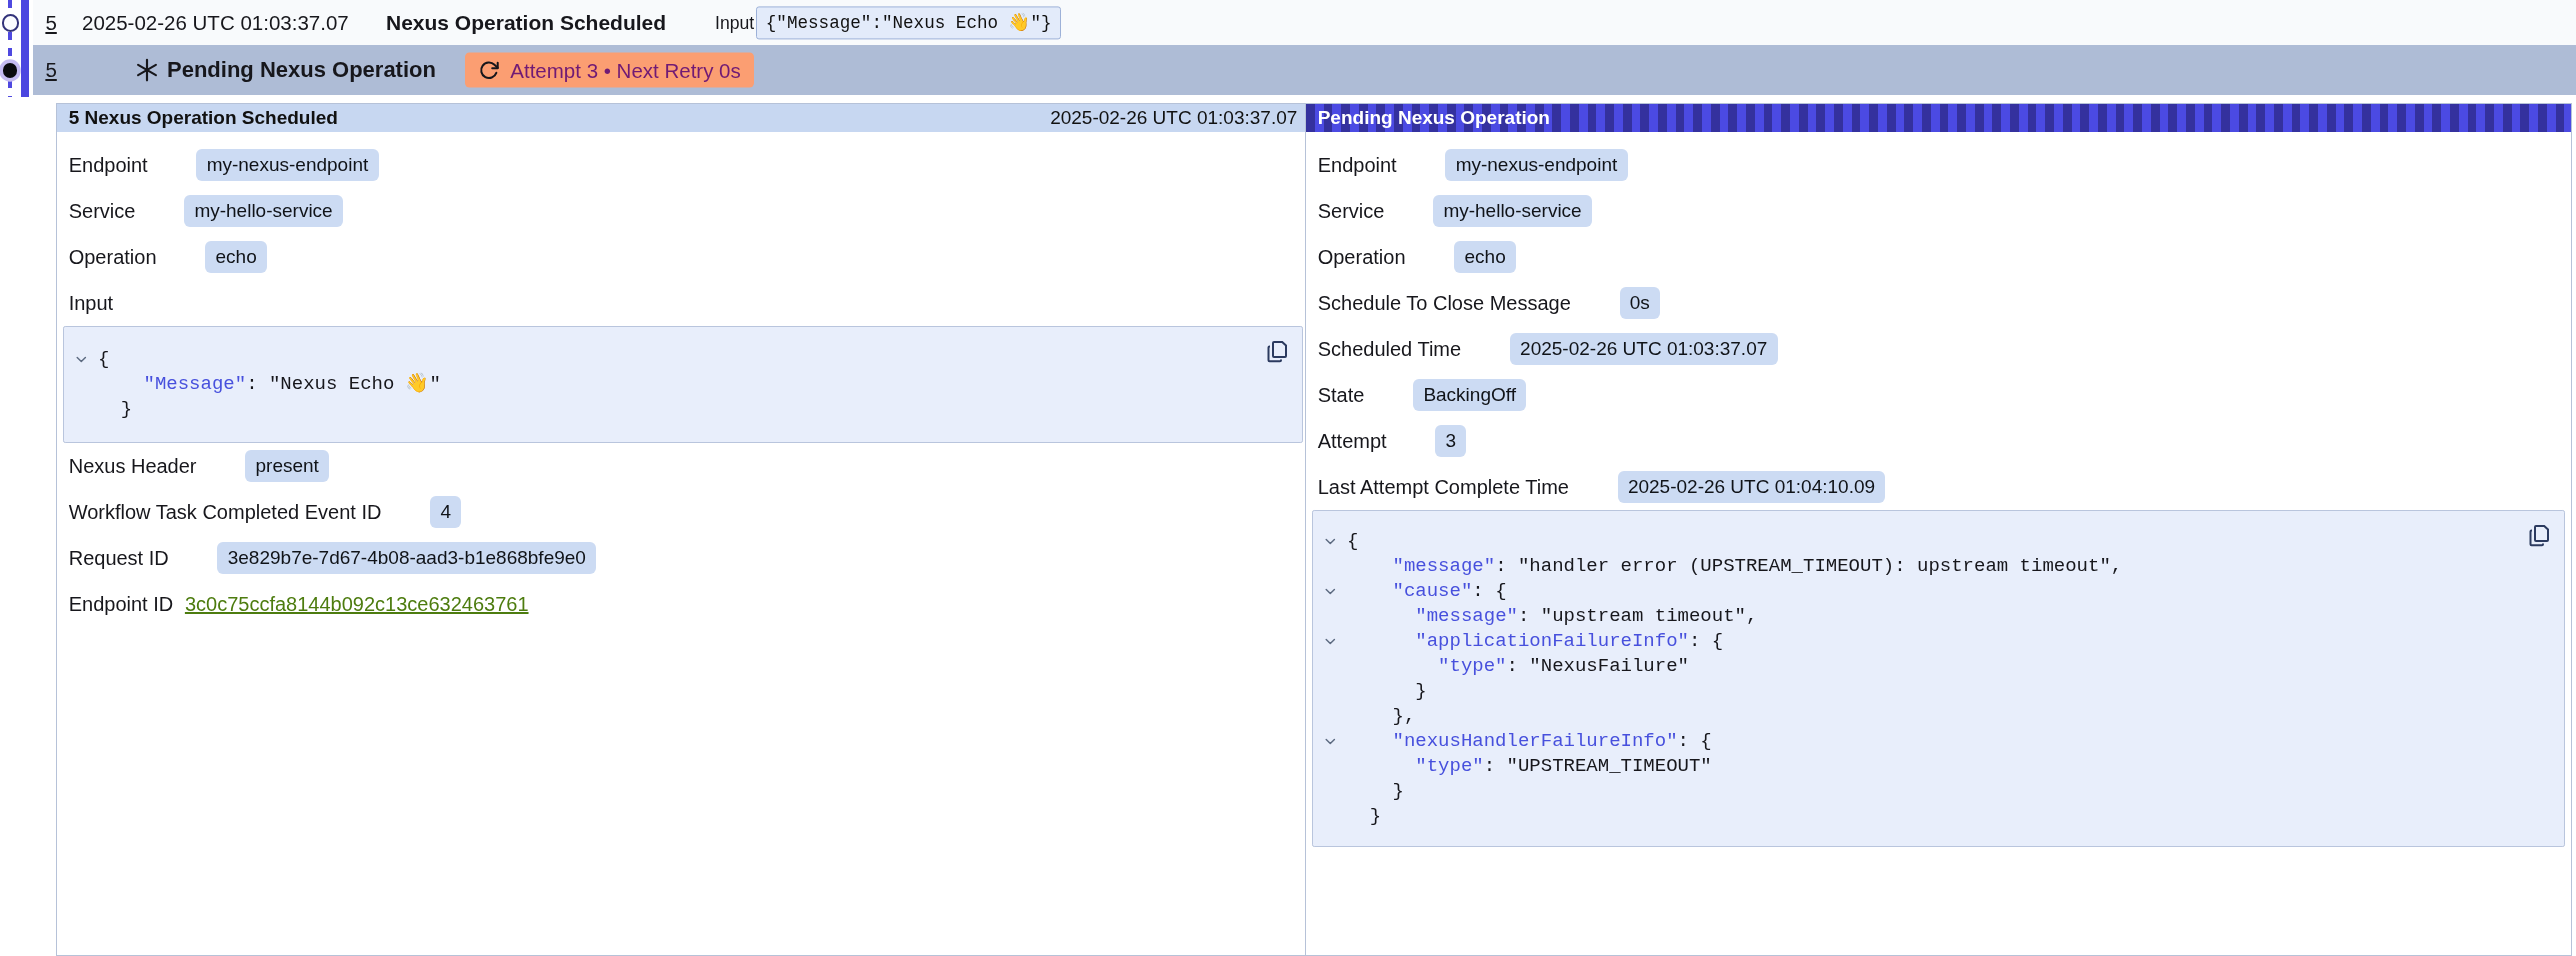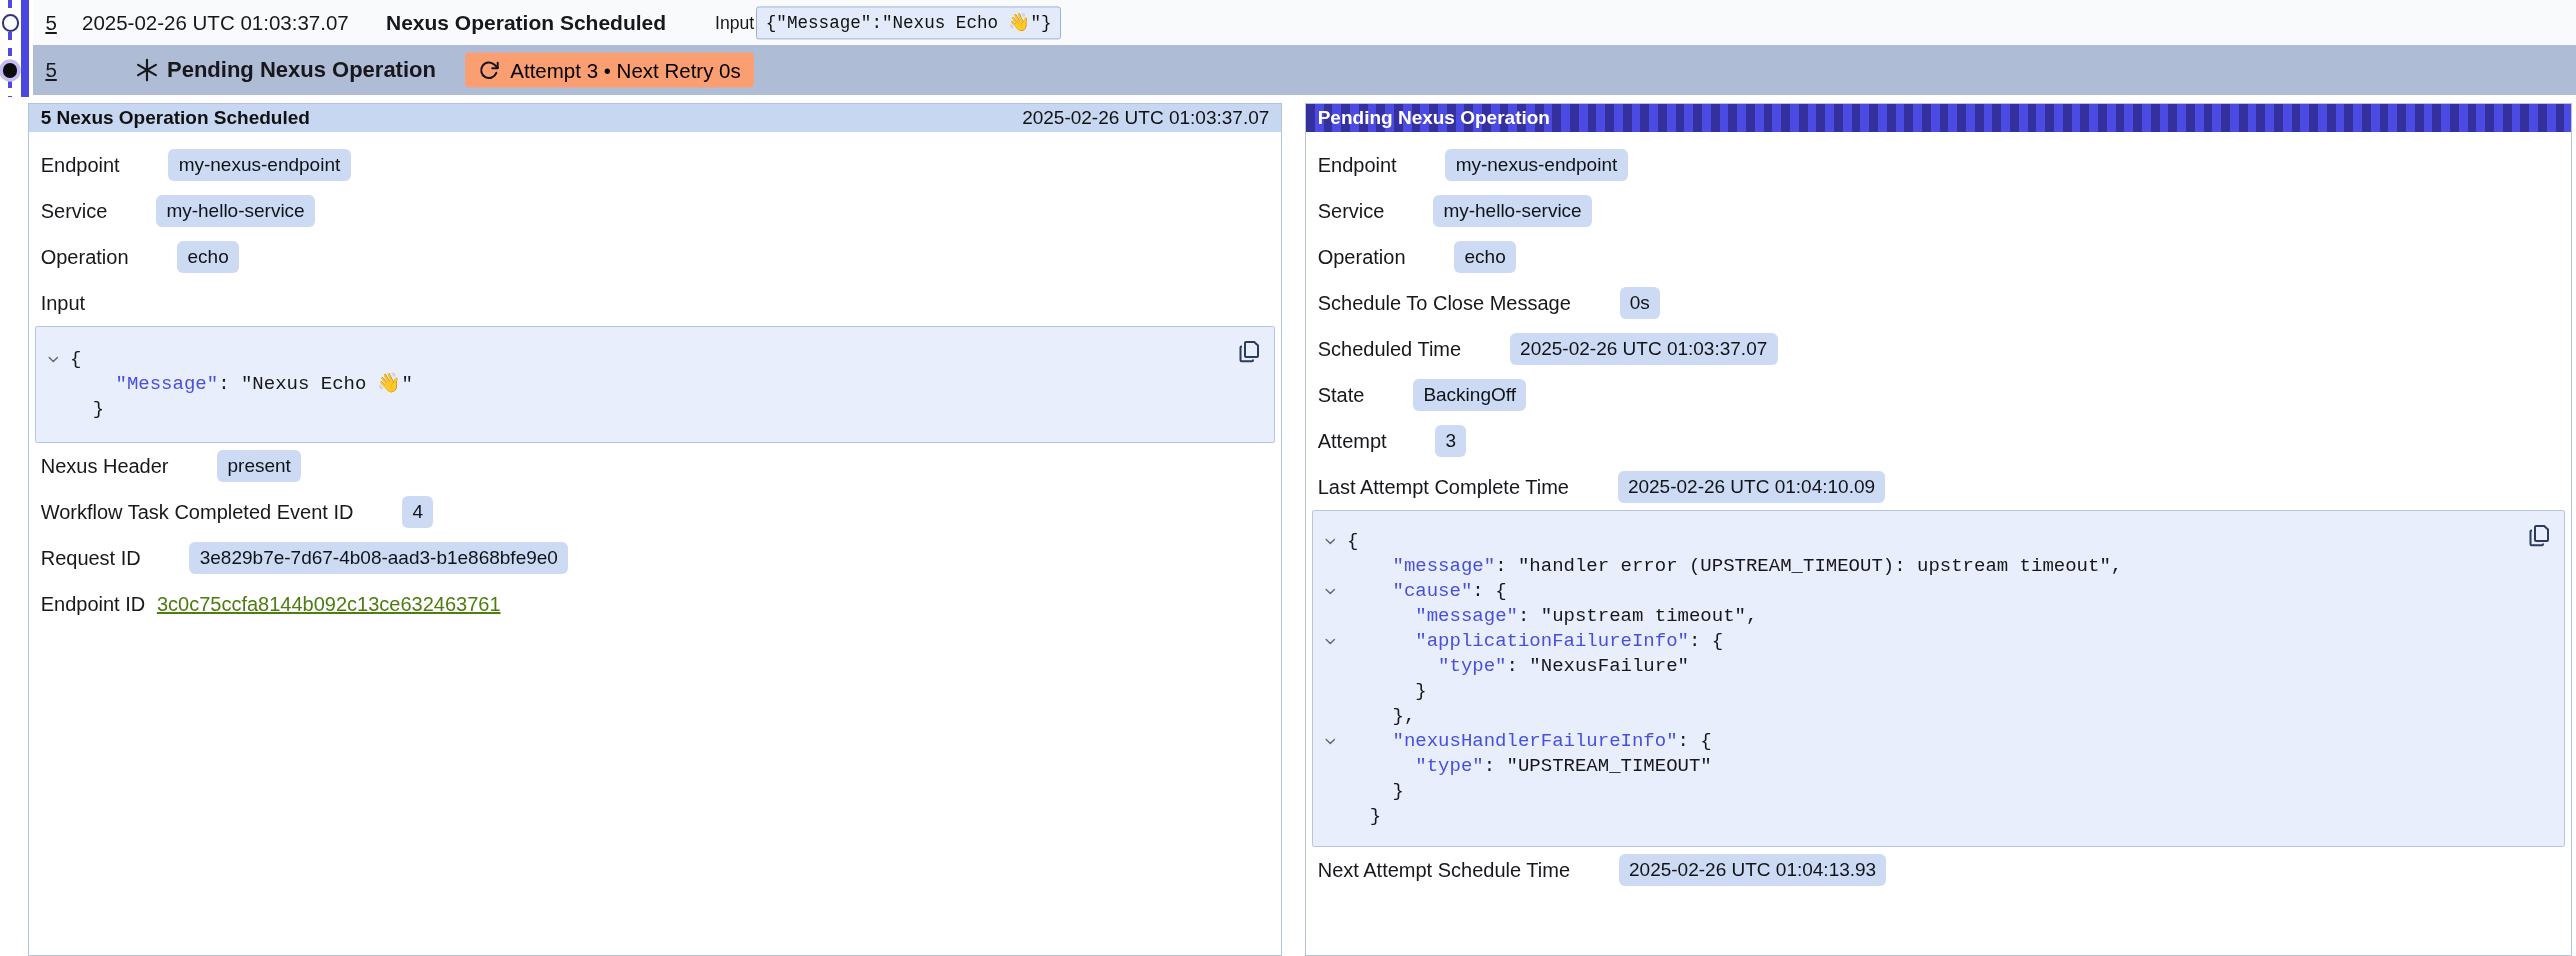--- a/index.html
+++ b/index.html
@@ -25,24 +25,24 @@
   .r1-id{left:12.4px;}
   .r1-ts{left:49px;font-size:20.5px;}
   .r1-name{left:353px;font-size:21px;font-weight:700;}
   .r1-inlabel{left:682px;font-size:17.6px;}
   .r1-chip{left:723px;background:#e3ebfa;border:1.5px solid #9db1d8;border-radius:2.9px;
     font-family:"Liberation Mono", monospace;font-size:17.6px;padding:5.1px 8.8px;color:#111;}
   .r2-id{left:12.4px;}
   .r2-icon{left:101px;width:26px;height:26px;}
   .r2-name{left:134px;font-size:22px;font-weight:700;}
   .r2-chip{left:432px;height:35px;background:#fb9e72;border-radius:4.4px;display:inline-flex;
-    align-items:center;gap:10.3px;padding:0 13px;font-size:20.5px;color:#000000;}
+    align-items:center;gap:10.3px;padding:0 13px;font-size:20.5px;color:#701a75;}
   
   .card{position:absolute;top:103px;bottom:0;border:1.5px solid #b6c2d8;box-sizing:border-box;background:#fff;}
-  .card-left{left:28px;width:1254px;}
+  .card-left{left:56px;width:1254px;}
   .card-right{left:1305px;width:1267px;}
   .card-header{height:28px;display:flex;align-items:center;justify-content:space-between;
     padding:0 11.7px;font-size:19px;}
   .header-blue{background:#c7d7f1;color:#111;}
   .header-blue .card-title{font-weight:600;}
   .header-striped{background:repeating-linear-gradient(90deg,#34319e 0 8.8px,#4b4ae3 8.8px 17.6px);color:#fff;}
   .header-striped .card-title{font-weight:600;}
   .card-time{font-size:19px;font-weight:400;}
   .card-content{padding-top:10px;}
   .field{height:46px;display:flex;align-items:center;gap:11.7px;padding:0 11.7px;font-size:20px;}
@@ -257,19 +257,15 @@
         </div>
         <div class="code-line">
           <span class="gutter"></span>
           <span class="code-text"><span>  }</span></span>
         </div>
         <button class="copy-btn"><svg width="22" height="25" viewBox="0 0 22 24" fill="none" stroke="#2b3a5f" stroke-width="2">
             <path d="M8 2.5h8.2L20 6v10.5a1 1 0 0 1-1 1H8a1 1 0 0 1-1-1v-13a1 1 0 0 1 1-1z"></path>
             <path d="M15 20v.8a1 1 0 0 1-1 1H3.5a1 1 0 0 1-1-1V8a1 1 0 0 1 1-1H4"></path>
           </svg></button>
       </div>
-      <div class="field">
-        <span class="flabel">Next Attempt Schedule Time</span>
-        <span class="chip">2025-02-26 UTC 01:04:13.93</span>
-      </div>
     </div>
 </div>
 
 
 </body></html>

